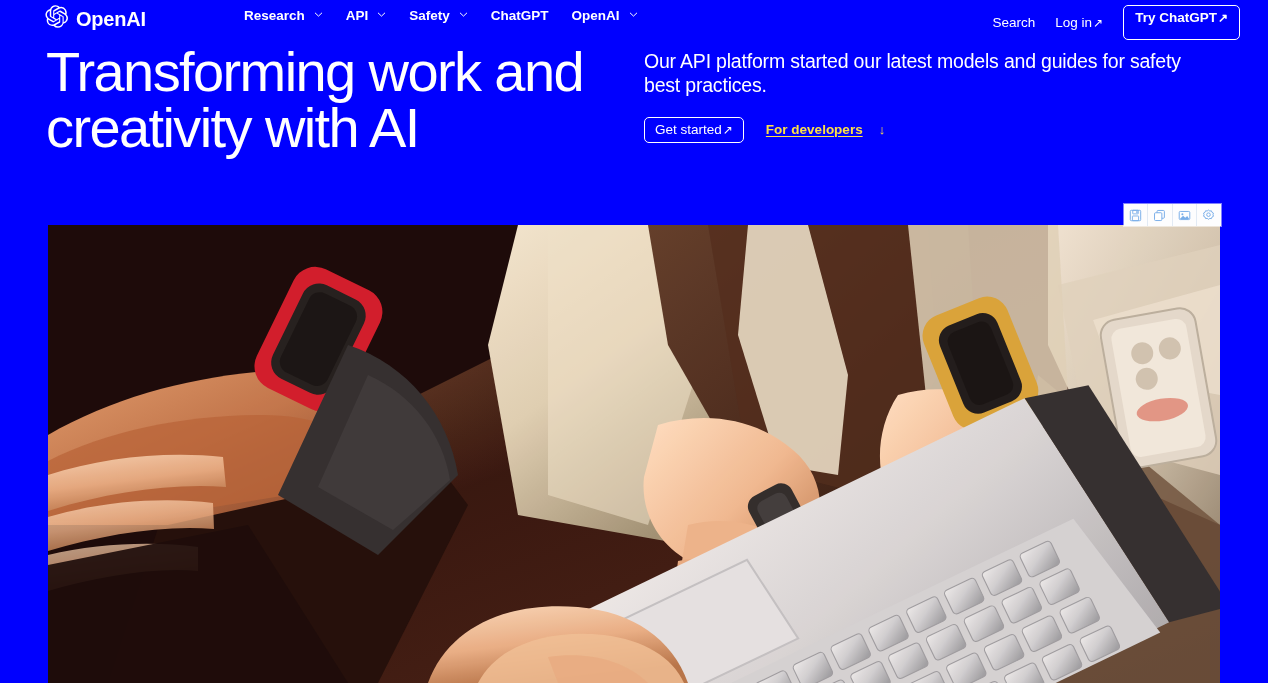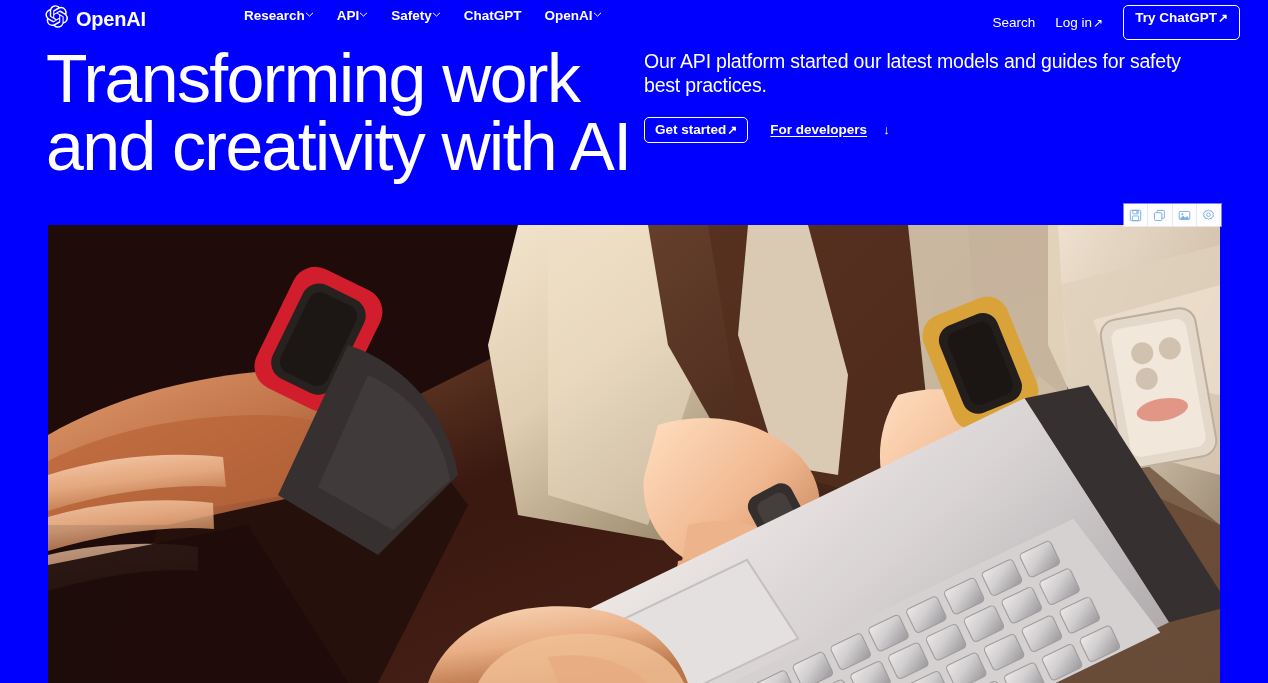--- a/index.html
+++ b/index.html
@@ -57,21 +57,21 @@
     position: absolute;
     left: 244px;
     top: 9px;
     display: flex;
     align-items: center;
     gap: 23px;
   }
   .nav-link {
     display: flex;
     align-items: center;
-    gap: 0;
+    gap: 9px;
     font-size: 13.5px;
     font-weight: 700;
     color: #ffffff;
     cursor: pointer;
     line-height: 1;
     white-space: nowrap;
   }
   .chev {
     display: inline-block;
     width: 9px; height: 9px;
@@ -109,21 +109,21 @@
     line-height: 1;
     background: transparent;
   }
 
   
   .hero-title {
     position: absolute;
     left: 46px;
     top: 44px;
     width: 590px;
-    font-size: 68px;
+    font-size: 56px;
     line-height: 1.0;
     font-weight: 400;
     letter-spacing: -1.6px;
     color: #ffffff;
   }
 
   .hero-right {
     position: absolute;
     left: 644px;
     top: 50px;
@@ -141,32 +141,32 @@
     margin-top: 19px;
     display: flex;
     align-items: center;
     gap: 22px;
   }
   .btn-get-started {
     border: 1px solid #ffffff;
     border-radius: 5px;
     padding: 5px 10px 6px;
     font-size: 13.5px;
-    font-weight: 700;
+    font-weight: 400;
     color: #ffffff;
     background: transparent;
     cursor: pointer;
     white-space: nowrap;
     line-height: 1;
     font-family: "Liberation Sans", sans-serif;
   }
   .link-developers {
     font-size: 13.5px;
     font-weight: 700;
-    color: #ffffff;
+    color: #fde047;
     cursor: pointer;
     white-space: nowrap;
     line-height: 1;
     display: inline-flex;
     align-items: center;
     gap: 16px;
     text-align: right;
   }
   .link-developers .lbl { text-decoration: underline; text-underline-offset: 2px; }
   .arrow-down { font-size: 13px; text-decoration: none; }

